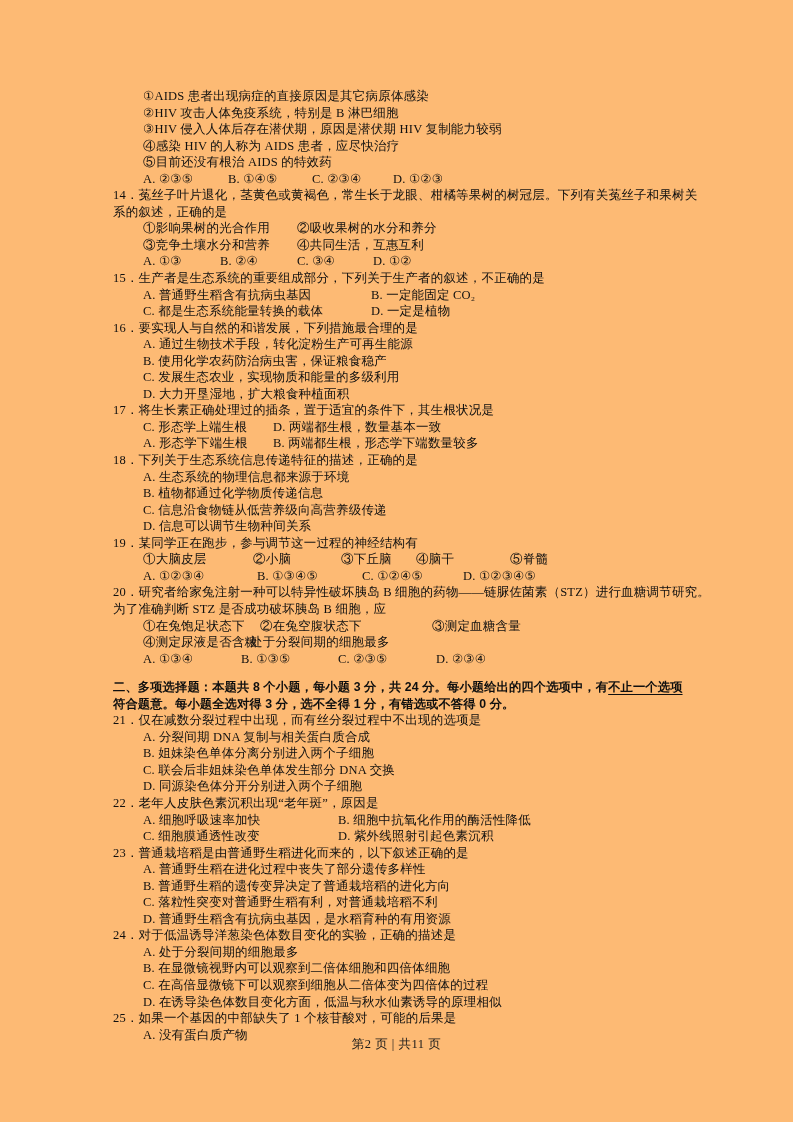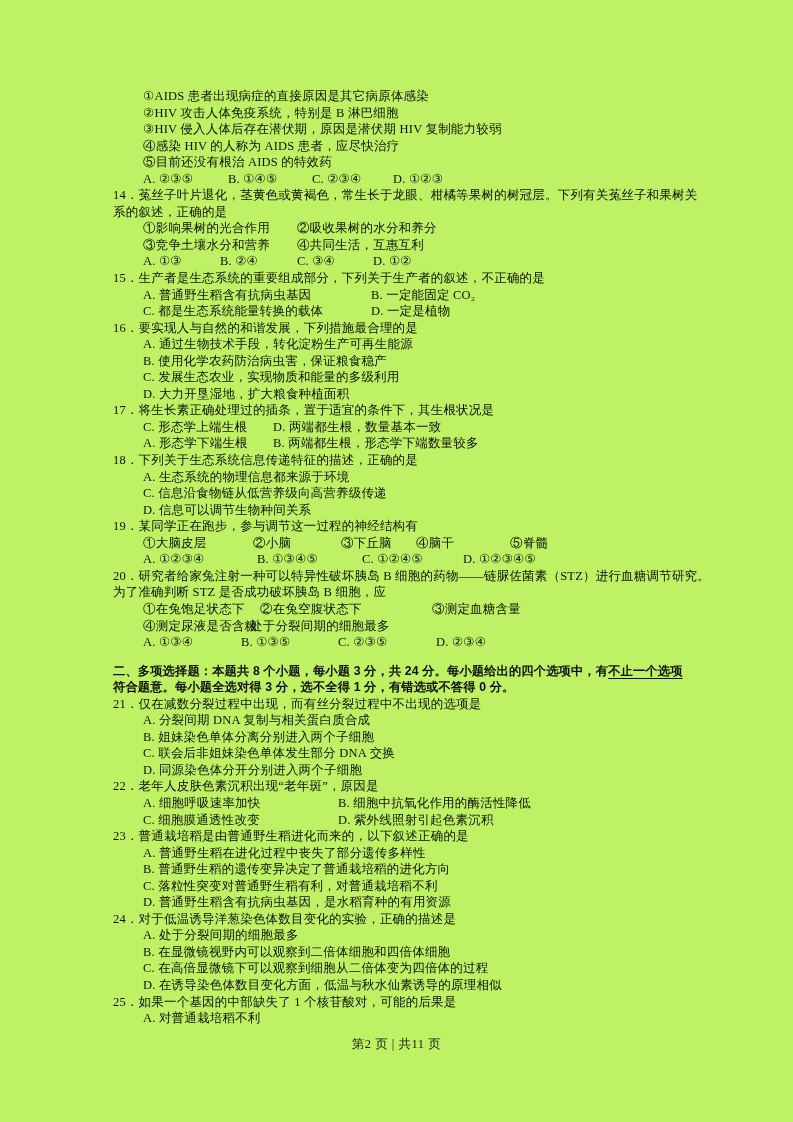--- a/index.html
+++ b/index.html
@@ -4,21 +4,21 @@
 <style>
   html, body { margin:0; padding:0; }
   body {
     width:793px; height:1122px;
     background:#ffffff;
     position:relative;
     font-family:"Liberation Serif","DejaVu Serif",serif;
     color:#0f0f0f;
     overflow:hidden;
   }
-  .page { position:absolute; left:0; top:0; width:793px; height:1122px; background:#bef264; }
+  .page { position:absolute; left:0; top:0; width:793px; height:1122px; background:#fdba74; }
   .content { position:absolute; left:113px; top:88px; width:585px; }
   .block { }
   .line {
     font-size:12.5px;
     line-height:16.55px;
     height:16.55px;
     white-space:nowrap;
     letter-spacing:0.2px;
   }
   .ind1 { padding-left:30px; }
@@ -72,20 +72,21 @@
         <div class="line ind1"><span class="cell">D. 大力开垦湿地，扩大粮食种植面积</span></div>
       </div>
       <div class="block">
         <div class="line"><span class="cell">17．将生长素正确处理过的插条，置于适宜的条件下，其生根状况是</span></div>
         <div class="line ind1"><span class="cell" style="width: 130px;">C. 形态学上端生根</span><span class="cell">D. 两端都生根，数量基本一致</span></div>
         <div class="line ind1"><span class="cell" style="width: 130px;">A. 形态学下端生根</span><span class="cell">B. 两端都生根，形态学下端数量较多</span></div>
       </div>
       <div class="block">
         <div class="line"><span class="cell">18．下列关于生态系统信息传递特征的描述，正确的是</span></div>
         <div class="line ind1"><span class="cell">A. 生态系统的物理信息都来源于环境</span></div>
+        <div class="line ind1"><span class="cell">B. 植物都通过化学物质传递信息</span></div>
         <div class="line ind1"><span class="cell">C. 信息沿食物链从低营养级向高营养级传递</span></div>
         <div class="line ind1"><span class="cell">D. 信息可以调节生物种间关系</span></div>
       </div>
       <div class="block">
         <div class="line"><span class="cell">19．某同学正在跑步，参与调节这一过程的神经结构有</span></div>
         <div class="line ind1"><span class="cell" style="width: 110px;">①大脑皮层</span><span class="cell" style="width: 88px;">②小脑</span><span class="cell" style="width: 75px;">③下丘脑</span><span class="cell" style="width: 94px;">④脑干</span><span class="cell">⑤脊髓</span></div>
         <div class="line ind1"><span class="cell" style="width: 114px;">A. ①②③④</span><span class="cell" style="width: 105px;">B. ①③④⑤</span><span class="cell" style="width: 101px;">C. ①②④⑤</span><span class="cell">D. ①②③④⑤</span></div>
       </div>
       <div class="block">
         <div class="line"><span class="cell">20．研究者给家兔注射一种可以特异性破坏胰岛 B 细胞的药物——链脲佐菌素（STZ）进行血糖调节研究。</span></div>
@@ -119,19 +120,19 @@
       </div>
       <div class="block">
         <div class="line"><span class="cell">24．对于低温诱导洋葱染色体数目变化的实验，正确的描述是</span></div>
         <div class="line ind1"><span class="cell">A. 处于分裂间期的细胞最多</span></div>
         <div class="line ind1"><span class="cell">B. 在显微镜视野内可以观察到二倍体细胞和四倍体细胞</span></div>
         <div class="line ind1"><span class="cell">C. 在高倍显微镜下可以观察到细胞从二倍体变为四倍体的过程</span></div>
         <div class="line ind1"><span class="cell">D. 在诱导染色体数目变化方面，低温与秋水仙素诱导的原理相似</span></div>
       </div>
       <div class="block">
         <div class="line"><span class="cell">25．如果一个基因的中部缺失了 1 个核苷酸对，可能的后果是</span></div>
-        <div class="line ind1"><span class="cell">A. 对普通栽培稻不利</span></div>
+        <div class="line ind1"><span class="cell">A. 没有蛋白质产物</span></div>
       </div>
     </div>
   <div class="footer">
     <span>第2 页 | 共11 页</span>
   </div>
 </div>
 
 </body></html>

